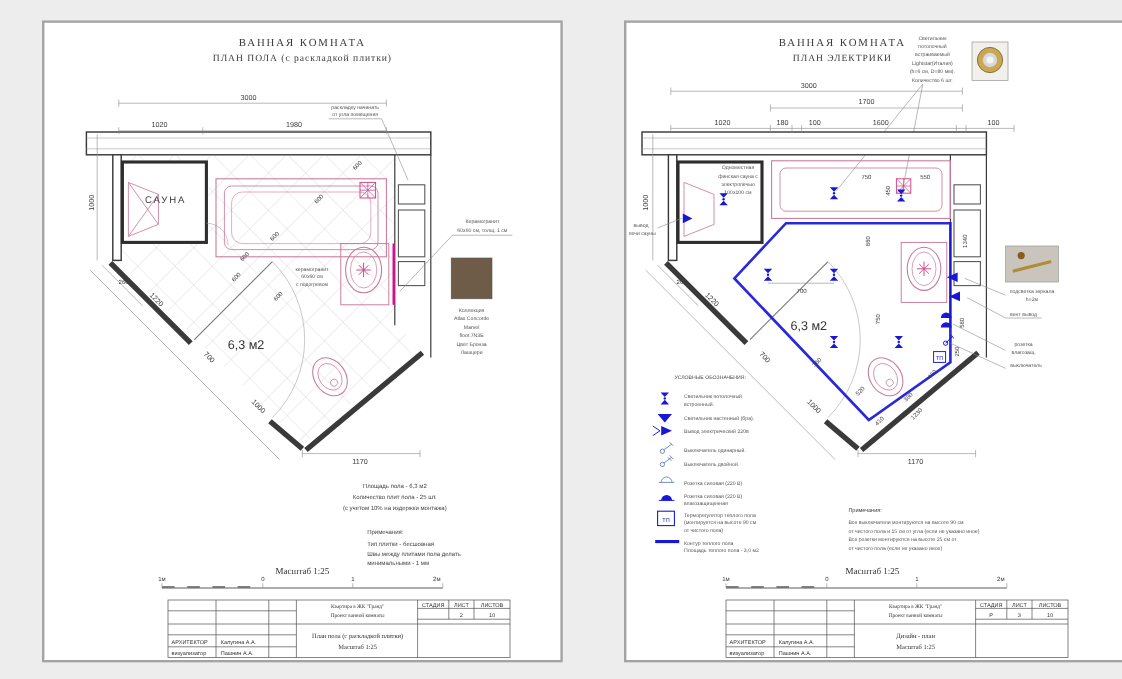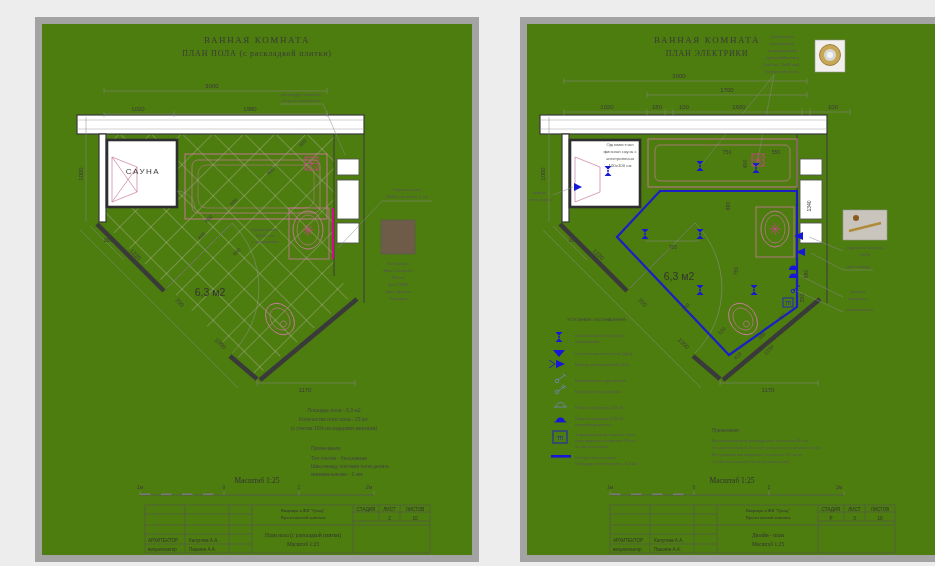--- a/index.html
+++ b/index.html
@@ -1,18 +1,18 @@
 <!DOCTYPE html>
 <html><head>
 <meta charset="utf-8">
 <style>
   html,body{margin:0;padding:0;background:#ededed;width:935px;height:566px;overflow:hidden;
     font-family:"Liberation Sans",sans-serif;}
   .canvas{position:relative;width:935px;height:566px;}
-  .sheet{position:absolute;top:17px;background:#4d7c0f;border:7px solid #a3a3a3;}
+  .sheet{position:absolute;top:17px;background:#ffffff;border:2px solid #a3a3a3;}
   .sheet.left{left:35px;width:430px;height:531px;}
   .sheet.right{left:520px;width:414px;height:531px;}
   svg{display:block;}
   svg text{fill:#444;}
   .t-title{font:9px "Liberation Serif",serif;letter-spacing:1.6px;fill:#3a3a3a;text-anchor:middle;}
   .t-sub{font:8px "Liberation Serif",serif;letter-spacing:.8px;fill:#3a3a3a;text-anchor:middle;}
   .dim{font:6px "Liberation Sans",sans-serif;fill:#3c3c3c;text-anchor:middle;}
   .dim5{font:5px "Liberation Sans",sans-serif;fill:#3c3c3c;text-anchor:middle;}
   .sm{font:4.3px "Liberation Sans",sans-serif;fill:#555;text-anchor:middle;}
   .sms{font:4.3px "Liberation Sans",sans-serif;fill:#555;text-anchor:start;}

